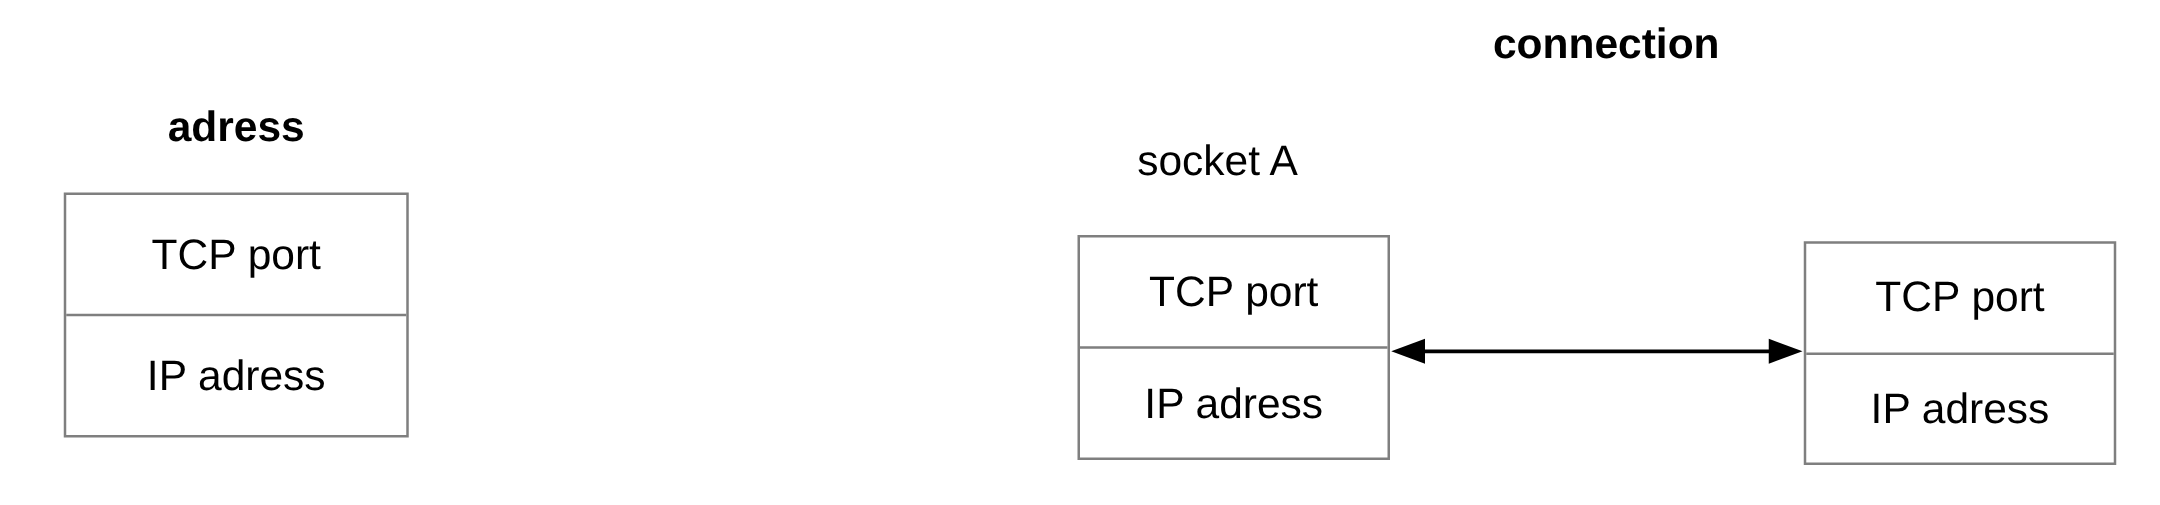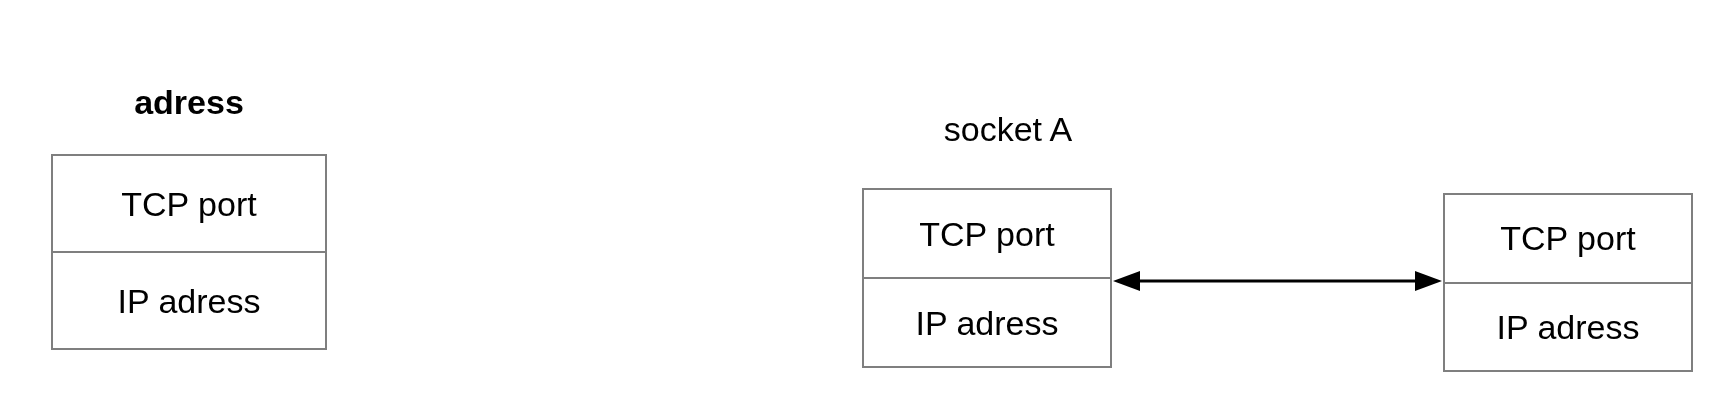--- a/index.html
+++ b/index.html
@@ -50,38 +50,39 @@
     white-space: nowrap;
   }
   .socket-cell + .socket-cell {
     border-top: 2px solid #7f7f7f;
   }
   
   #left-socket-title   { left: 51px;  top: 85px;  width: 276px; }
   #left-socket-box     { left: 51px;  top: 154px; width: 276px; height: 196px; }
   
   #connection-title    { left: 1135px; top: 18px;  width: 300px; }
-  #socket-a-label      { left: 883px;  top: 112px; width: 250px; text-align: center; }
+  #socket-a-label      { left: 849px;  top: 112px; width: 250px; text-align: center; }
   #socket-a-box        { left: 862px;  top: 188px; width: 250px; height: 180px; }
   #socket-b-label      { left: 1443px; top: 121px; width: 250px; }
   #socket-b-box        { left: 1443px; top: 193px; width: 250px; height: 179px; }
   #connection-arrow    { position: absolute; left: 1112px; top: 266px; }
 </style>
 </head>
 <body>
 
 <div id="canvas">
 
   <div id="left-socket-title" class="title">adress</div>
 
   <div id="left-socket-box" class="socket-box">
     <div class="socket-cell">TCP port</div>
     <div class="socket-cell">IP adress</div>
   </div>
 
+  <div id="connection-title" class="title">connection</div>
 
   <div id="socket-a-label" class="label">socket A</div>
 
   <div id="socket-a-box" class="socket-box">
     <div class="socket-cell">TCP port</div>
     <div class="socket-cell">IP adress</div>
   </div>
 
 
   <div id="socket-b-box" class="socket-box">

